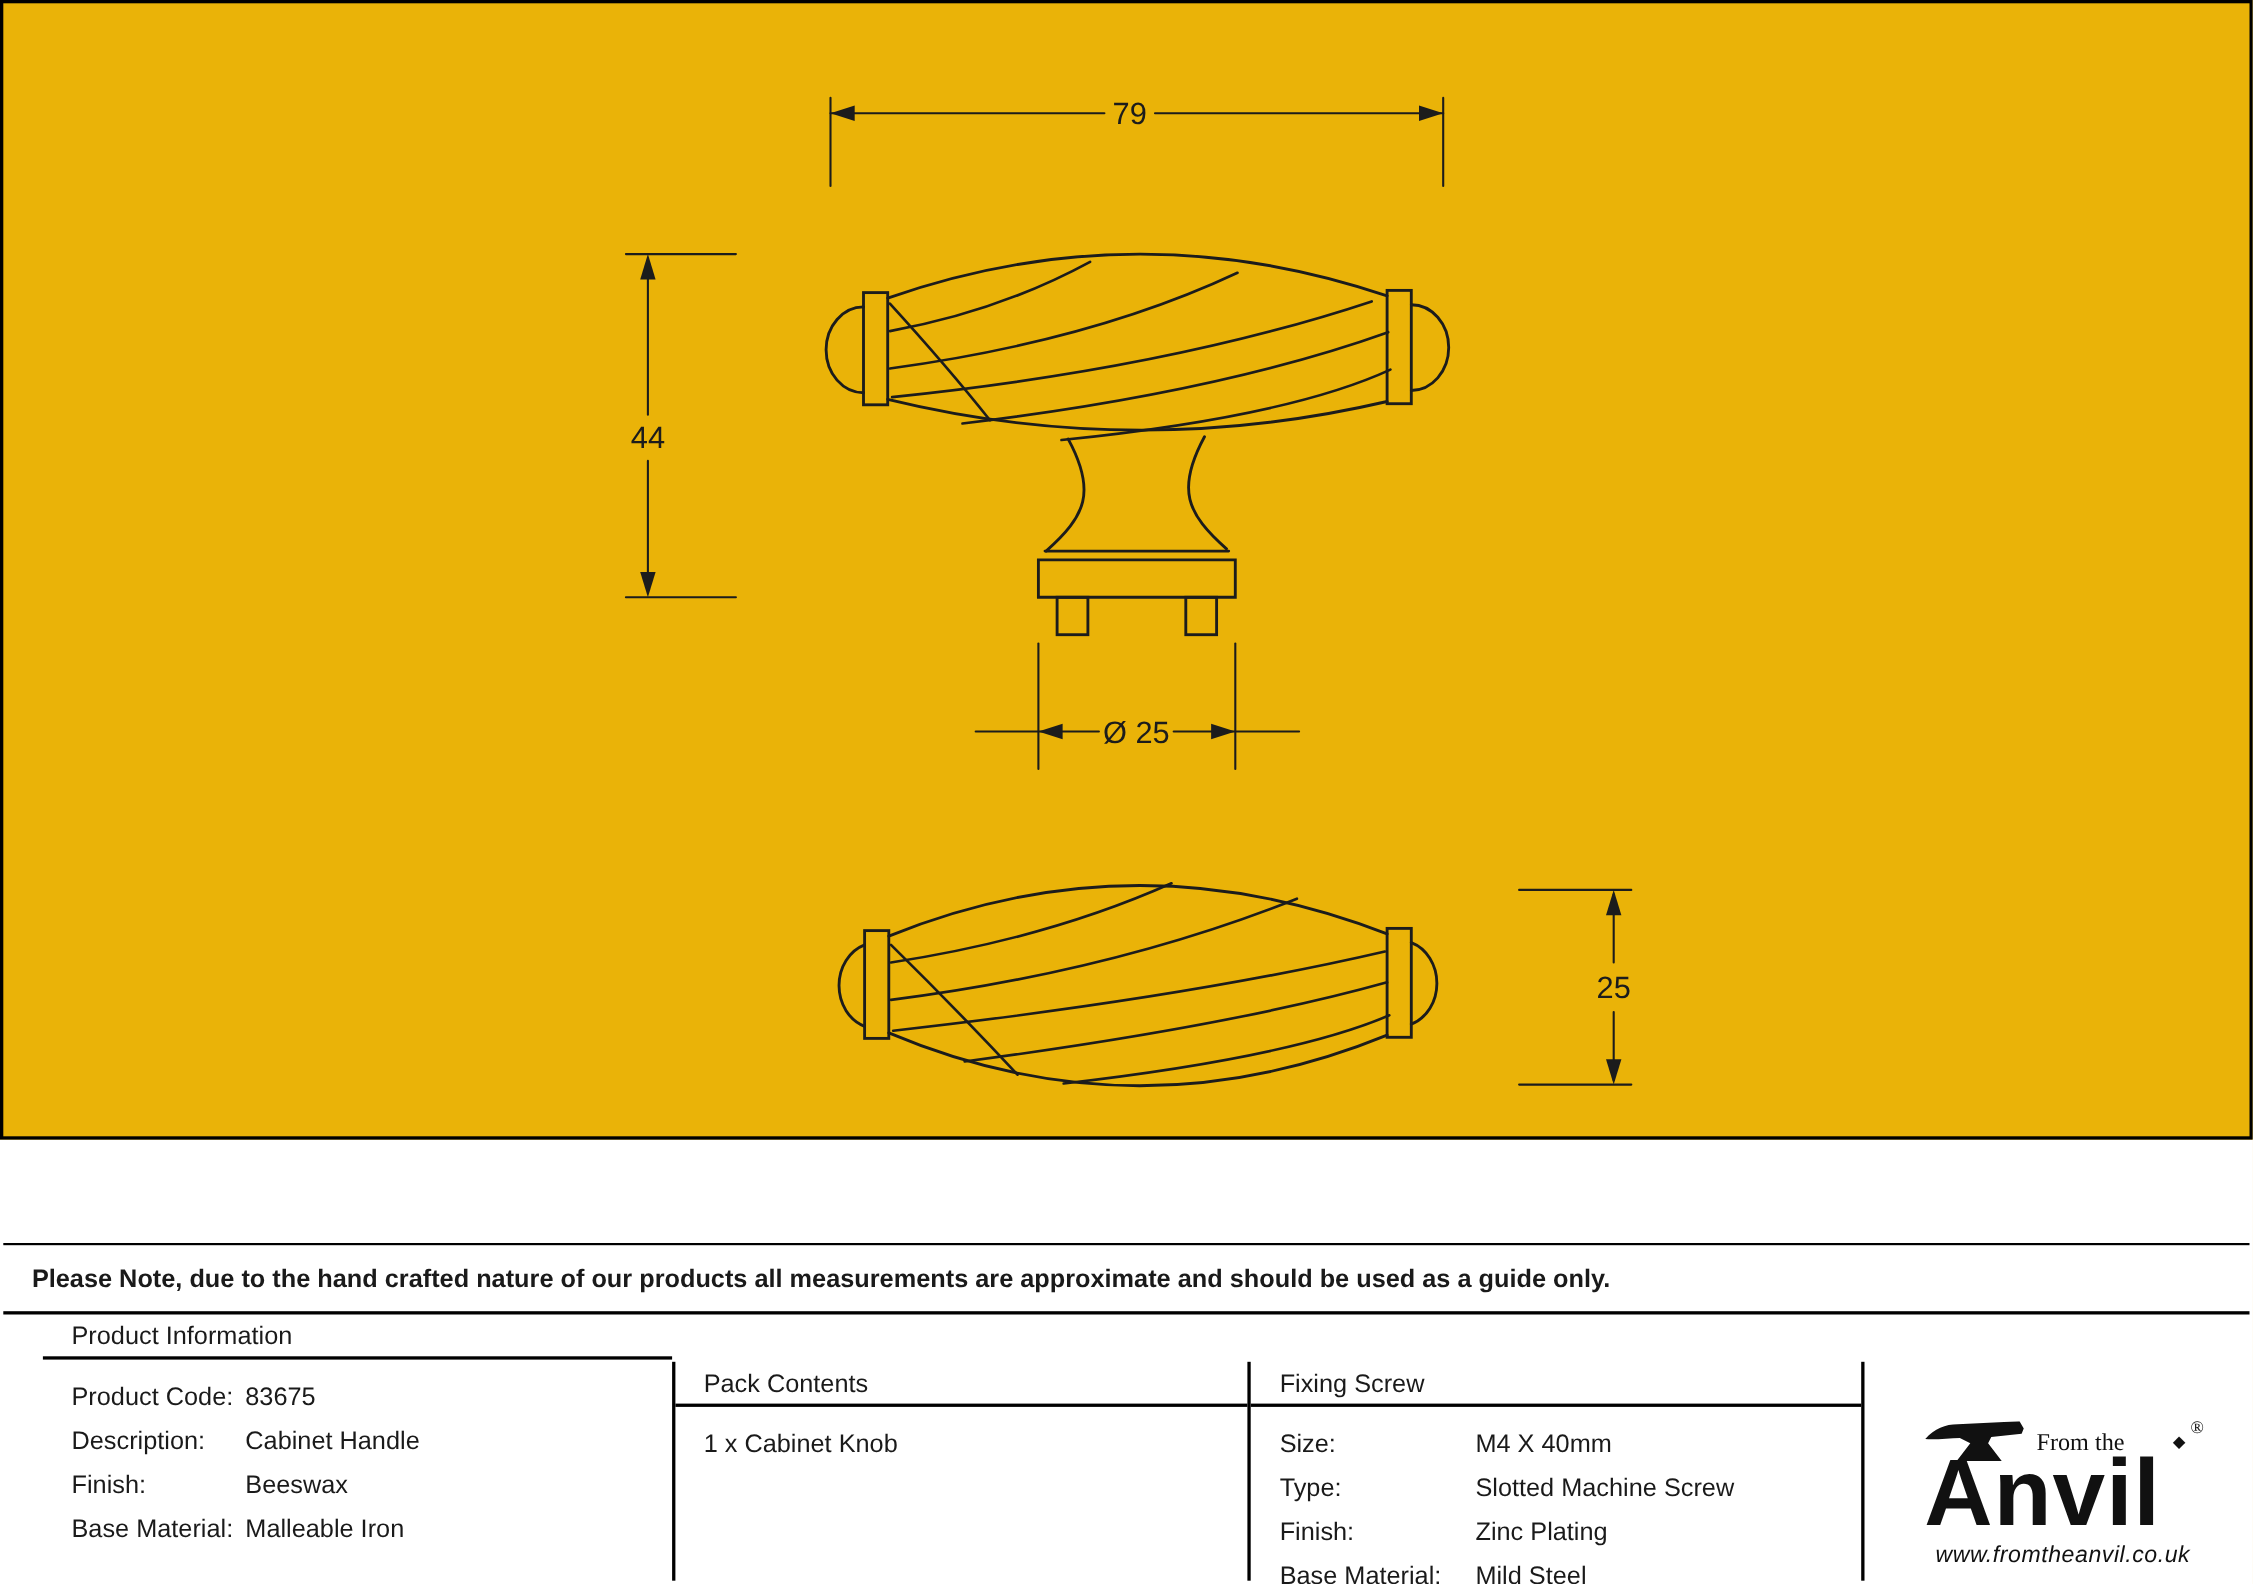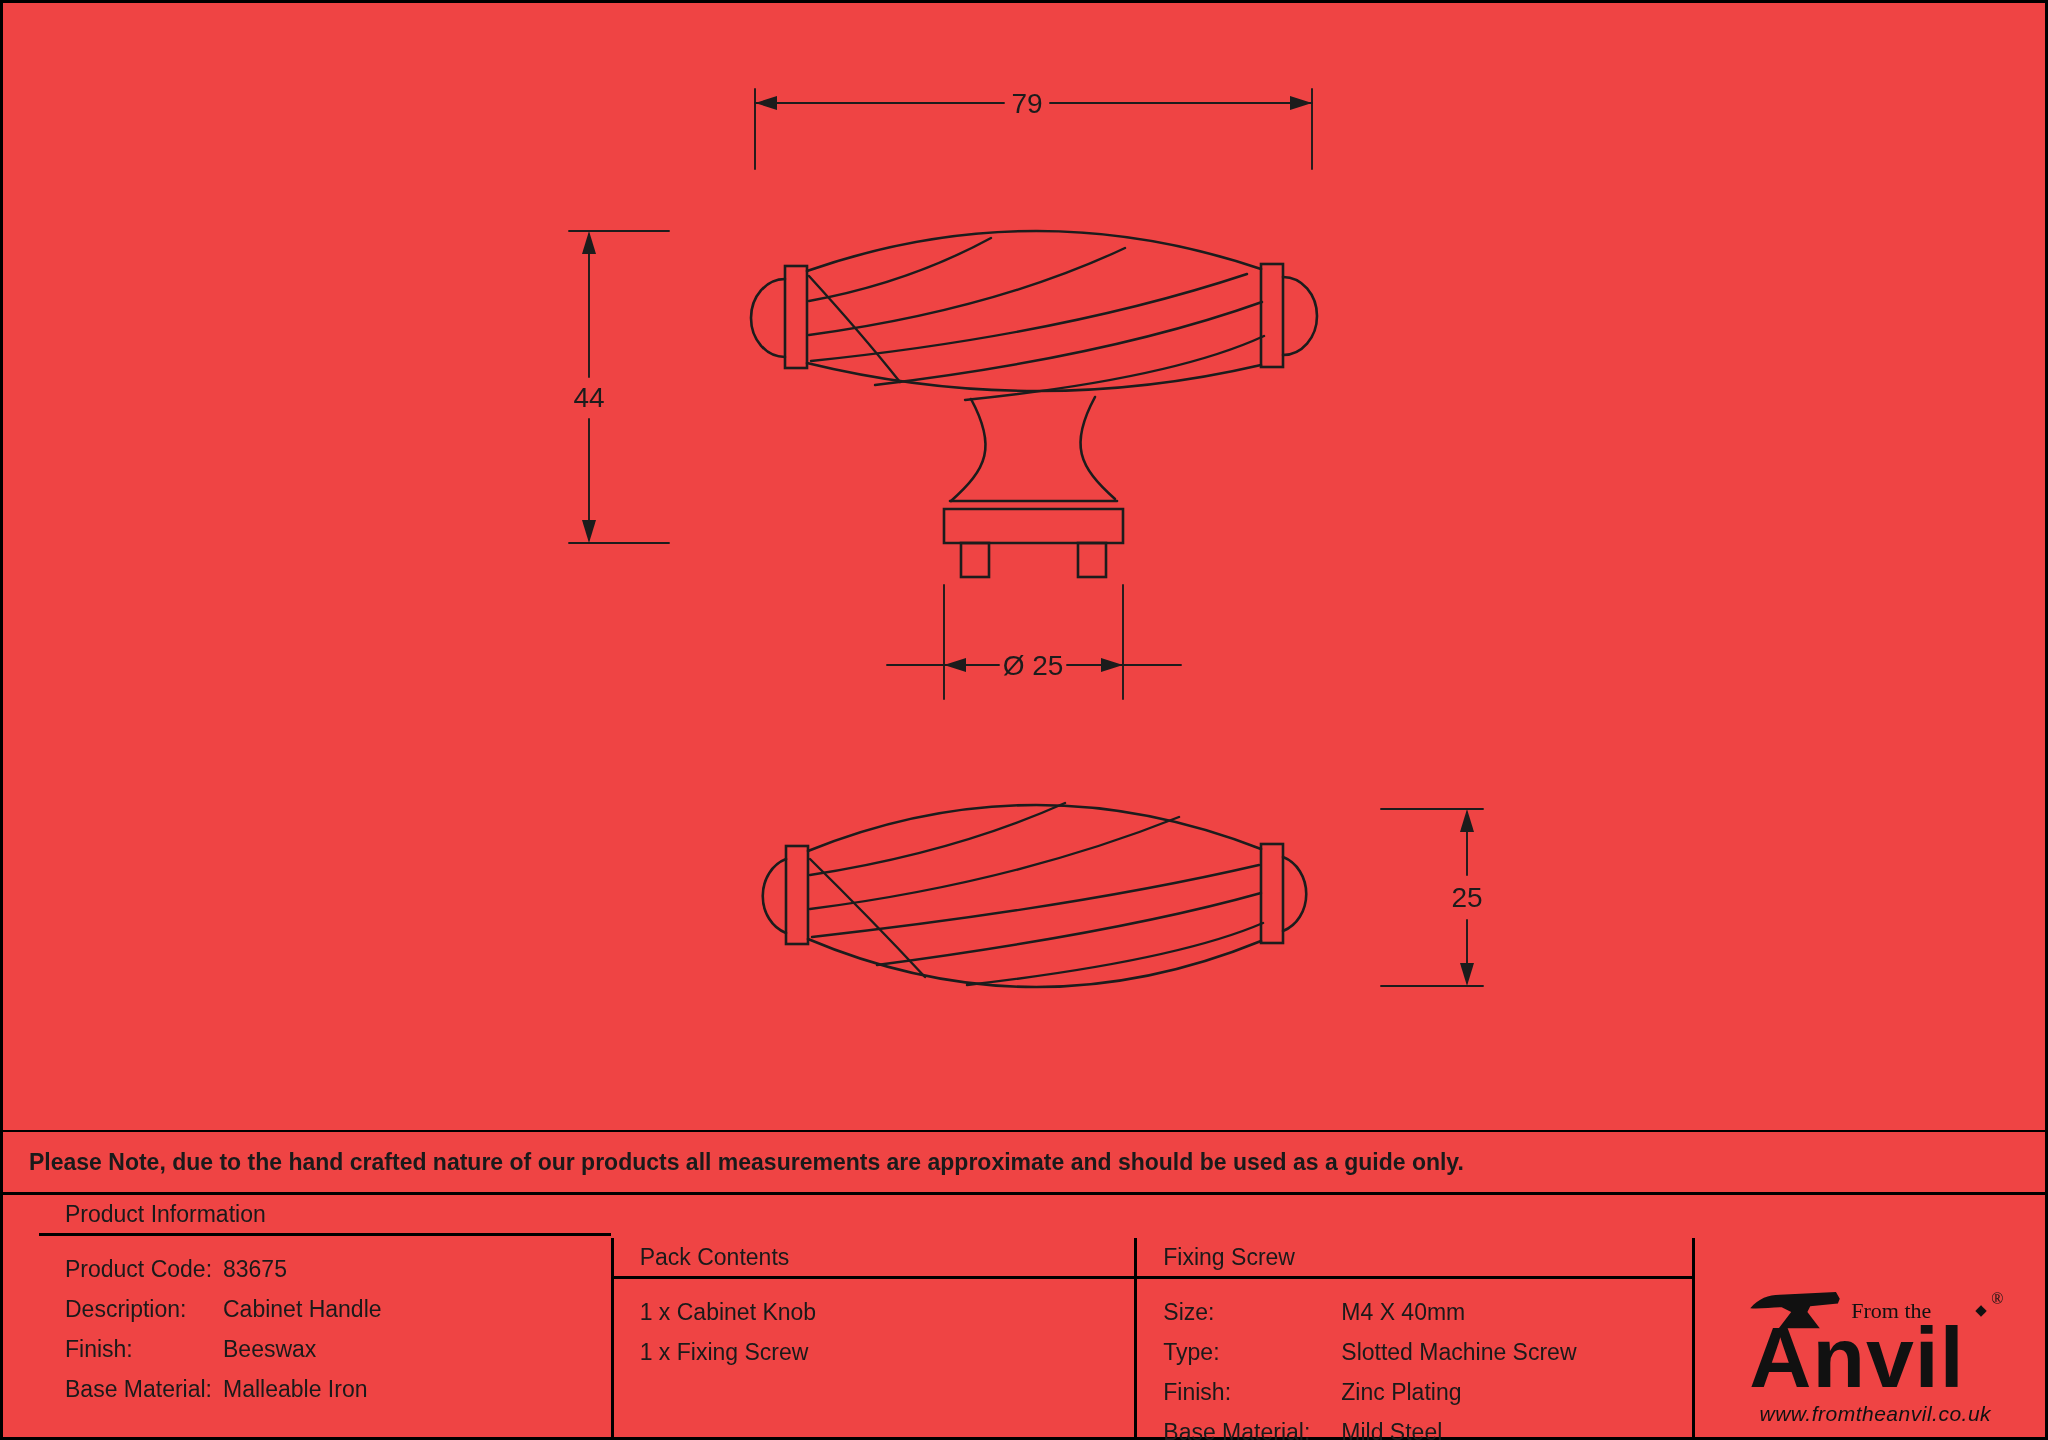--- a/index.html
+++ b/index.html
@@ -1,17 +1,17 @@
 <!DOCTYPE html>
 <html><head>
 <meta charset="utf-8">
 <style>
   html,body{margin:0;padding:0;background:#ffffff;}
   body{width:2048px;height:1440px;position:relative;font-family:"Liberation Sans",sans-serif;color:#1a1a1a;}
-  .page{position:absolute;left:0;top:0;width:2048px;height:1440px;border:3px solid #000;box-sizing:border-box;background:#ef4444;}
+  .page{position:absolute;left:0;top:0;width:2048px;height:1036px;border:3px solid #000;box-sizing:border-box;background:#eab308;}
   .drawing-area{position:absolute;left:0;top:0;width:2042px;height:1127px;}
   svg text{font-family:"Liberation Sans",sans-serif;fill:#1c1c1c;}
 
   .bottom-block{position:absolute;left:0;top:1127px;width:2042px;}
   .note-row{box-sizing:border-box;height:62px;border-top:2px solid #000;display:flex;align-items:center;
             padding-left:26px;font-size:23px;font-weight:bold;}
   .spec-table{box-sizing:border-box;display:flex;height:245px;border-top:3px solid #000;padding-left:36px;}
   .cell{box-sizing:border-box;position:relative;}
   .cell + .cell{border-left:3px solid #000;margin-top:43px;}
   .c1{width:582px;}
@@ -164,21 +164,20 @@
           </div>
         </div>
       </div>
 
       <div class="cell c2">
         <div class="cell-header">
           <span>Pack Contents</span>
         </div>
         <div class="cell-body">
           <div>1 x Cabinet Knob</div>
-          <div>1 x Fixing Screw</div>
         </div>
       </div>
 
       <div class="cell c3">
         <div class="cell-header">
           <span>Fixing Screw</span>
         </div>
         <div class="cell-body">
           <div class="kv">
             <span class="k">Size:</span>

